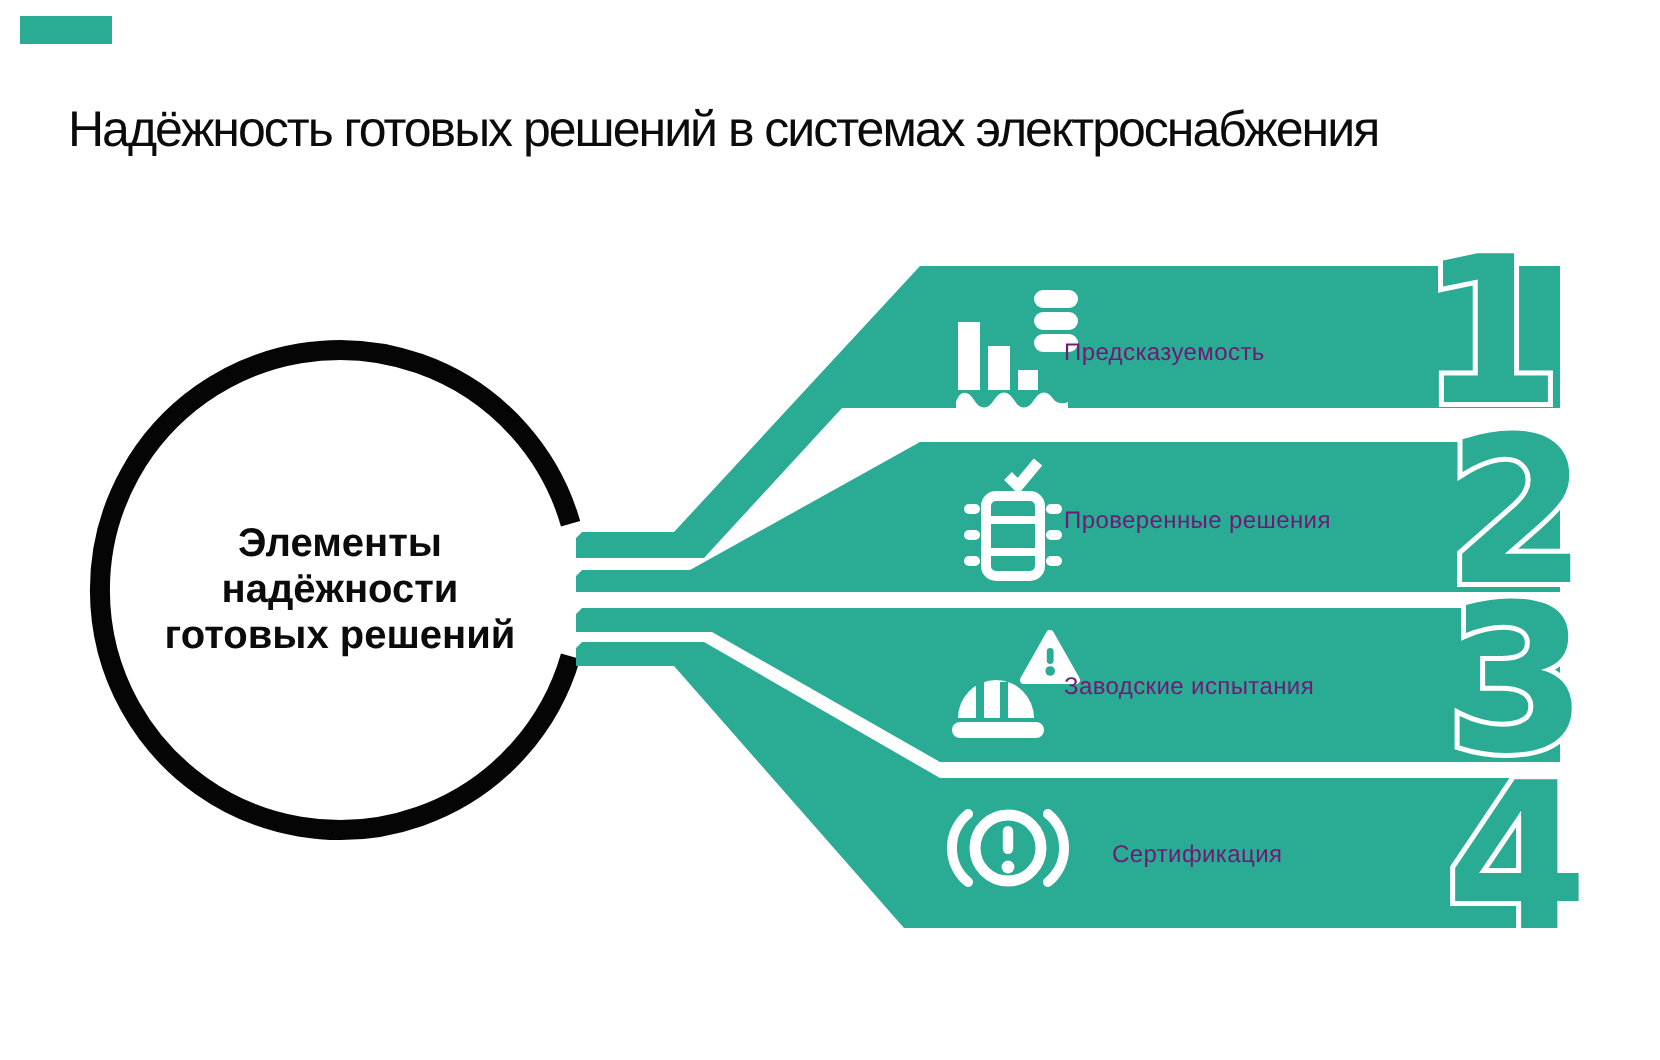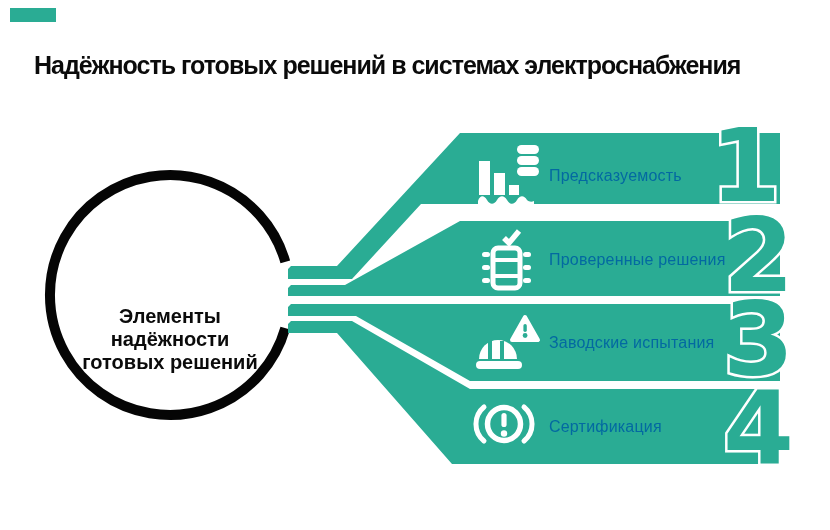--- a/index.html
+++ b/index.html
@@ -1,33 +1,33 @@
 <!DOCTYPE html>
 <html><head>
 <meta charset="utf-8">
 <style>
   html,body{margin:0;padding:0;background:#ffffff;}
   .stage{position:relative;width:830px;height:530px;background:#ffffff;overflow:hidden;
          font-family:"Liberation Sans",sans-serif;}
   .brand-mark{position:absolute;left:10px;top:8px;width:46px;height:14px;background:#2AAC94;}
   .title{position:absolute;left:34px;top:51px;margin:0;width:790px;
-         font-size:25px;font-weight:700;letter-spacing:-1px;color:#0b0b0b;white-space:nowrap;}
+         font-size:25px;font-weight:400;letter-spacing:-1px;color:#0b0b0b;white-space:nowrap;}
   .circle-text{position:absolute;left:40px;top:261px;width:260px;text-align:center;
-         font-size:20px;font-weight:700;line-height:23px;color:#0b0b0b;white-space:pre-line;margin-top:44px;}
+         font-size:20px;font-weight:700;line-height:23px;color:#0b0b0b;white-space:pre-line;}
   svg.art{position:absolute;left:0;top:0;}
   .banner{fill:#2AAC94;}
   .ring{fill:none;stroke:#050505;stroke-width:10px;}
   .digit{font-family:"DejaVu Sans",sans-serif;font-weight:bold;font-size:102px;
          fill:#2AAC94;stroke:#ffffff;stroke-width:5px;paint-order:stroke;text-anchor:end;}
   .ic-w{fill:#ffffff;}
   .ic-t{fill:#2AAC94;}
   .ic-ws{fill:none;stroke:#ffffff;}
-  .label{position:absolute;left:549px;height:22px;font-size:16px;line-height:22px;
-         color:#0369a1;letter-spacing:.2px;white-space:nowrap;}
-  .label1{top:165px;} .label2{top:249px;} .label3{top:332px;} .label4{top:416px;}
+  .label{position:absolute;left:532px;height:22px;font-size:12px;line-height:22px;
+         color:#701a75;letter-spacing:.2px;white-space:nowrap;}
+  .label1{top:165px;} .label2{top:249px;} .label3{top:332px;} .label4{top:416px;margin-left:24px;}
 </style>
 </head>
 <body>
 
 <div class="stage">
 
   <div class="brand-mark"></div>
 
   <h1 class="title">Надёжность готовых решений в системах электроснабжения</h1>
 

